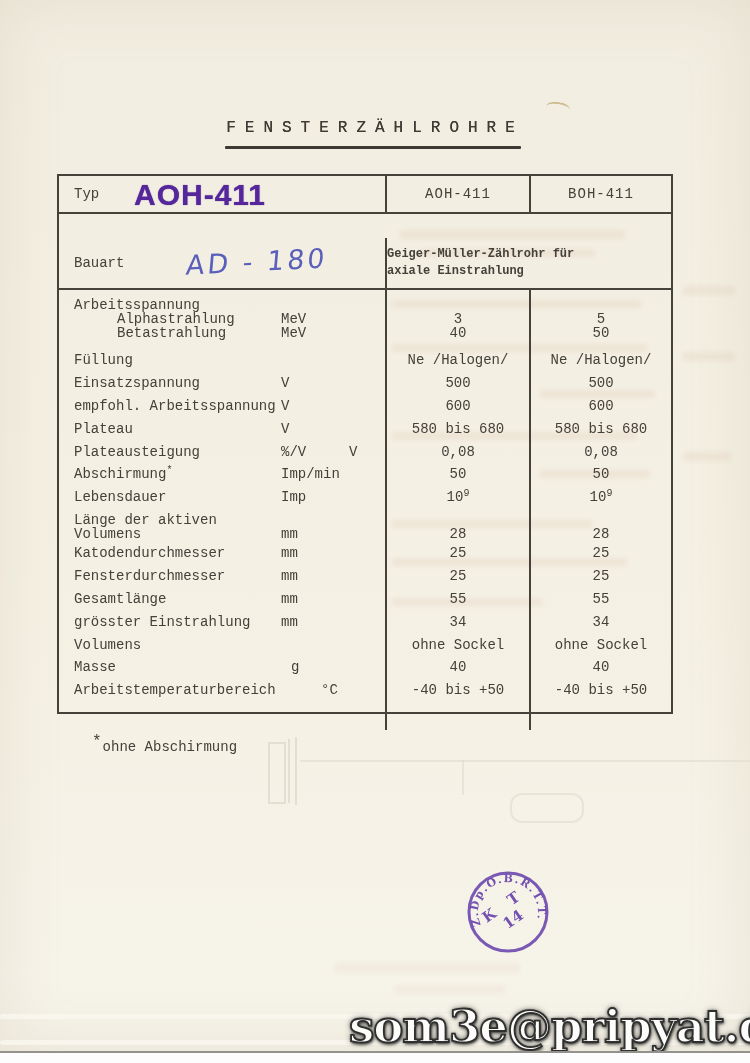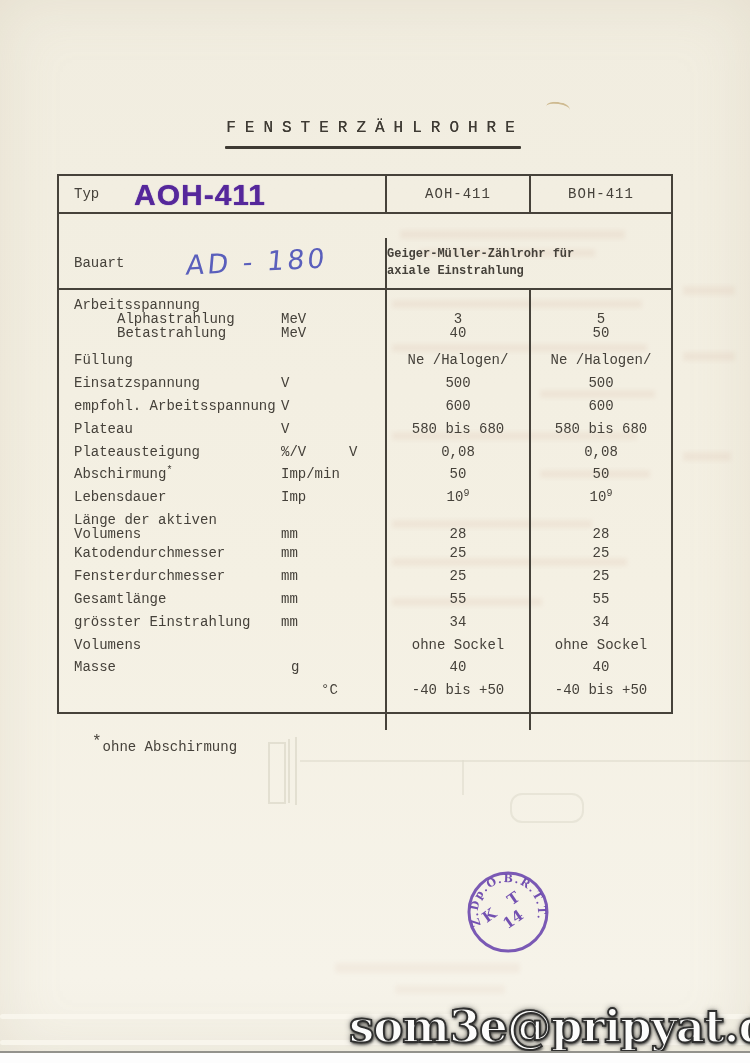--- a/index.html
+++ b/index.html
@@ -235,20 +235,21 @@
           <span class="pos val1"><span>ohne Sockel</span></span>
           <span class="pos val2"><span>ohne Sockel</span></span>
         </div>
         <div class="srow" style="height: 22px;">
           <span class="pos lbl"><span>Masse</span></span>
           <span class="pos unit u-g"><span>g</span></span>
           <span class="pos val1"><span>40</span></span>
           <span class="pos val2"><span>40</span></span>
         </div>
         <div class="srow" style="height: 23px;">
+          <span class="pos lbl"><span>Arbeitstemperaturbereich</span></span>
           <span class="pos unit u-c"><span>°C</span></span>
           <span class="pos val1"><span>-40 bis +50</span></span>
           <span class="pos val2"><span>-40 bis +50</span></span>
         </div>
       </div>
   </div>
 
   <div class="footnote">
     <span class="fn-star">*</span><span>ohne Abschirmung</span>
   </div>

